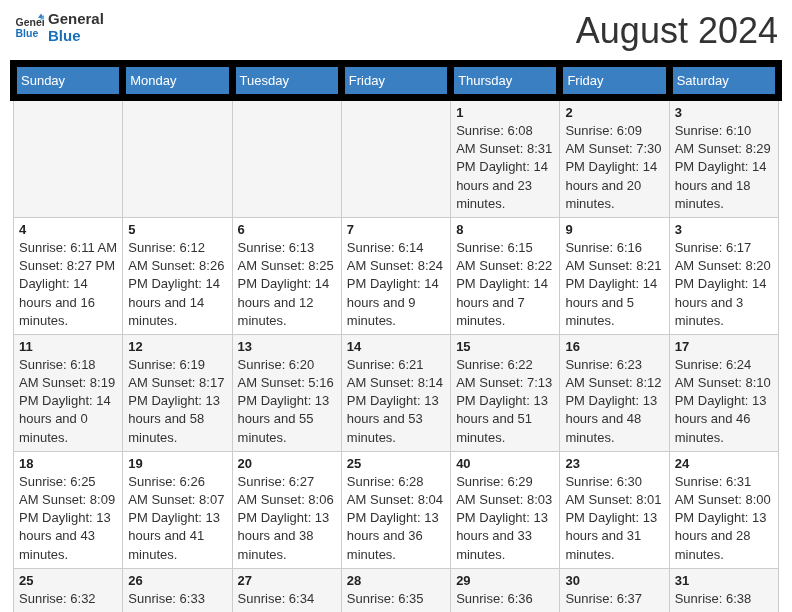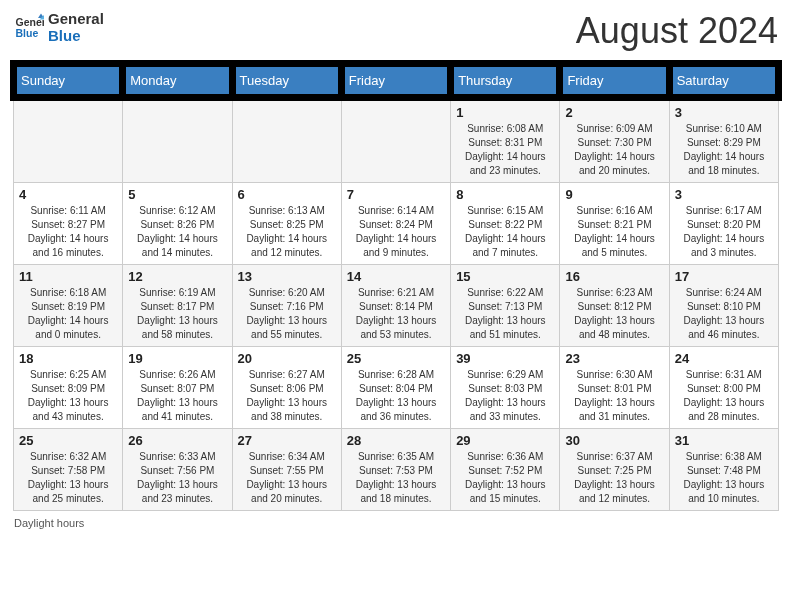--- a/index.html
+++ b/index.html
@@ -67,23 +67,22 @@
       background: #fff;
     }
     .day-number {
       font-size: 13px;
       font-weight: bold;
       color: #222;
       margin-bottom: 2px;
     }
     .day-info {
       color: #333;
-      font-size: 10px;
+      font-size: 13px;
       line-height: 1.4;
-      text-align: center;
     }
     .footer {
       margin-top: 6px;
       font-size: 11px;
       color: #555;
       padding-left: 4px;
     }
   </style>
 </head>
 <body>
@@ -196,21 +195,21 @@
         </td>
         <td>
           <div class="day-number">12</div>
           <div class="day-info">Sunrise: 6:19 AM
 Sunset: 8:17 PM
 Daylight: 13 hours and 58 minutes.</div>
         </td>
         <td>
           <div class="day-number">13</div>
           <div class="day-info">Sunrise: 6:20 AM
-Sunset: 7:16 PM
+Sunset: 5:16 PM
 Daylight: 13 hours and 55 minutes.</div>
         </td>
         <td>
           <div class="day-number">14</div>
           <div class="day-info">Sunrise: 6:21 AM
 Sunset: 8:14 PM
 Daylight: 13 hours and 53 minutes.</div>
         </td>
         <td>
           <div class="day-number">15</div>
@@ -250,21 +249,21 @@
 Sunset: 8:06 PM
 Daylight: 13 hours and 38 minutes.</div>
         </td>
         <td>
           <div class="day-number">25</div>
           <div class="day-info">Sunrise: 6:28 AM
 Sunset: 8:04 PM
 Daylight: 13 hours and 36 minutes.</div>
         </td>
         <td>
-          <div class="day-number">39</div>
+          <div class="day-number">40</div>
           <div class="day-info">Sunrise: 6:29 AM
 Sunset: 8:03 PM
 Daylight: 13 hours and 33 minutes.</div>
         </td>
         <td>
           <div class="day-number">23</div>
           <div class="day-info">Sunrise: 6:30 AM
 Sunset: 8:01 PM
 Daylight: 13 hours and 31 minutes.</div>
         </td>

